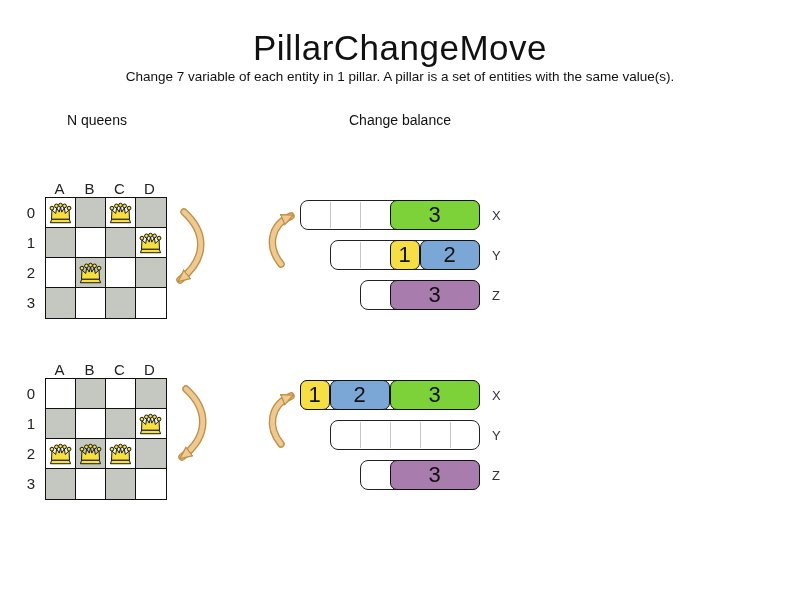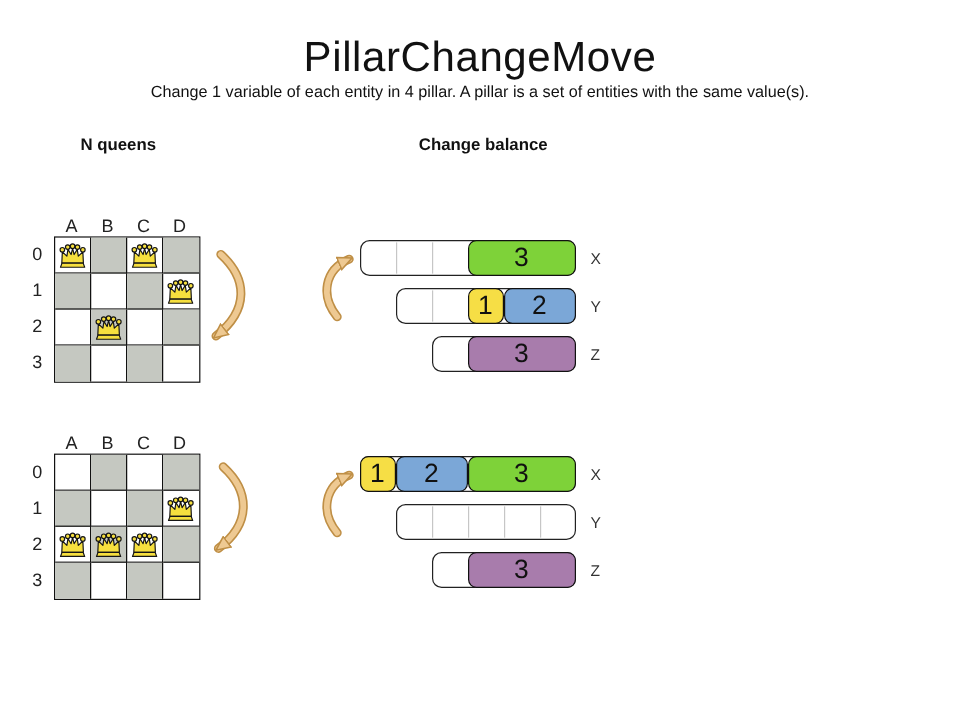--- a/index.html
+++ b/index.html
@@ -10,21 +10,21 @@
   }
   .abs { position: absolute; }
   .page-title {
     top: 28px; left: 0; width: 800px; text-align: center;
     font-size: 35px; font-weight: 400; letter-spacing: 0.5px;
   }
   .page-subtitle {
     top: 69px; left: 0; width: 800px; text-align: center;
     font-size: 13.5px; font-weight: 400;
   }
-  .section-label { font-size: 14px; font-weight: 700; }
+  .section-label { font-size: 14px; font-weight: 400; }
   .board {
     border: 1.5px solid #111; background: #fff;
     display: grid; grid-template-columns: repeat(4, 30px);
     grid-template-rows: repeat(4, 30px);
   }
   .board-cell { position: relative; width: 30px; height: 30px; }
   .board-cell.dark { background: var(--board-dark, #c5c8c1); }
   .board-cell svg { position: absolute; left: 1px; top: 2px; }
   .col-header {
     position: absolute; width: 30px; text-align: center;
@@ -67,21 +67,21 @@
       <circle cx="24.5" cy="8.6" r="2.1"></circle>
       <path d="M5.2 21 L24.8 21 L26.2 24.8 L3.8 24.8 Z"></path>
     </g>
     <marker id="arrow-head" viewBox="0 0 10 10" refX="7.5" refY="5" markerWidth="2.7" markerHeight="2.7" orient="auto-start-reverse">
       <path d="M0.5 0.8 L9.5 5 L0.5 9.2 Z" fill="#eec992" stroke="#bf8f46" stroke-width="1"></path>
     </marker>
   </defs>
 </svg>
 
 <div class="abs page-title">PillarChangeMove</div>
-<div class="abs page-subtitle">Change 1 variable of each entity in 4 pillar. A pillar is a set of entities with the same value(s).</div>
+<div class="abs page-subtitle">Change 7 variable of each entity in 1 pillar. A pillar is a set of entities with the same value(s).</div>
 
 <div class="abs section-label" style="left:67px; top:112px;">N queens</div>
 <div class="abs section-label" style="left:349px; top:112px;">Change balance</div>
 
 <div class="abs" id="board-area-0" style="left:0; top:0;">
     <div class="col-header" style="left: 45px; top: 180px;">A</div>
     <div class="col-header" style="left: 75px; top: 180px;">B</div>
     <div class="col-header" style="left: 105px; top: 180px;">C</div>
     <div class="col-header" style="left: 135px; top: 180px;">D</div>
     <div class="row-label" style="left: 22px; top: 204px;">0</div>

